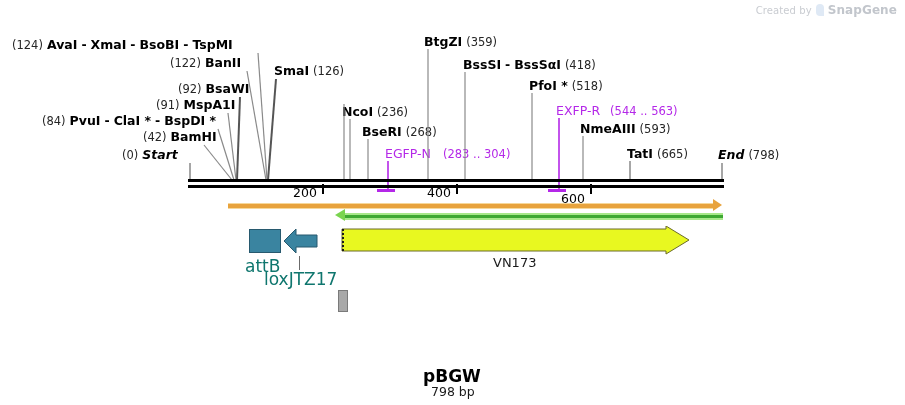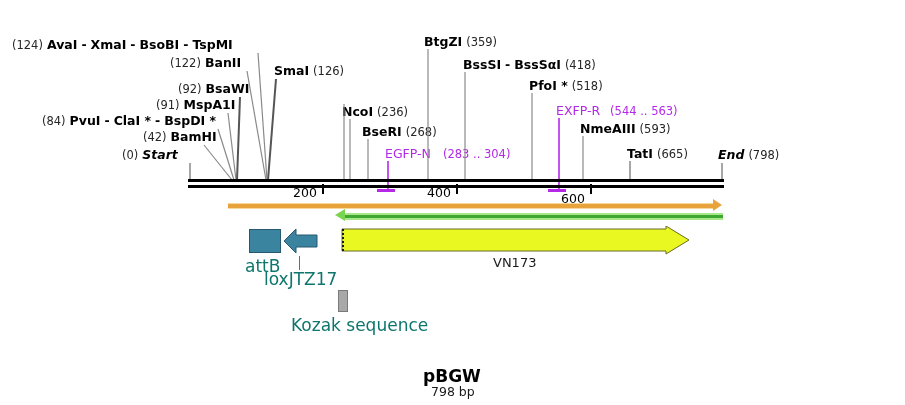--- a/index.html
+++ b/index.html
@@ -165,20 +165,25 @@
     font-size: 13px;
     color: #1a1a1a;
     white-space: nowrap;
   }
 </style>
 </head>
 <body>
 
 <div id="map">
 
+  <div class="watermark">
+    <span>Created by</span>
+    <span class="wm-logo"></span>
+    <span class="wm-name">SnapGene</span>
+  </div>
 
   <div class="lab" style="left:12px; top:38px;">
     <span class="pos">(124)</span>
     <span class="nm">AvaI</span>
     <span class="sep">-</span>
     <span class="nm">XmaI</span>
     <span class="sep">-</span>
     <span class="nm">BsoBI</span>
     <span class="sep">-</span>
     <span class="nm">TspMI</span>
@@ -347,18 +352,17 @@
   <div class="feat-tickline" style="left:299px; top:256px; height:14px;"></div>
   <div class="feat-label" style="left:264px; top:269px;">loxJTZ17</div>
 
   <svg style="position:absolute; left:341px; top:226px;" width="350" height="30">
     <polygon points="1,3 325,3 325,0 348,14 325,28 325,25 1,25" fill="#e8f820" stroke="#6b6b2a" stroke-width="1"></polygon>
     <line x1="2" y1="3" x2="2" y2="25" stroke="#1a1a1a" stroke-width="2" stroke-dasharray="2,2"></line>
   </svg>
   <div class="vn-label" style="left:493px; top:255px;">VN173</div>
 
   <div class="feat-gray" style="left:338px; top:290px; width:10px; height:22px;"></div>
-  <div class="feat-label" style="left:291px; top:315px;">Kozak sequence</div>
 
   <div class="title-name" style="left:423px; top:366px;">pBGW</div>
   <div class="title-bp" style="left:431px; top:384px;">798 bp</div>
 
 </div>
 
 </body></html>

